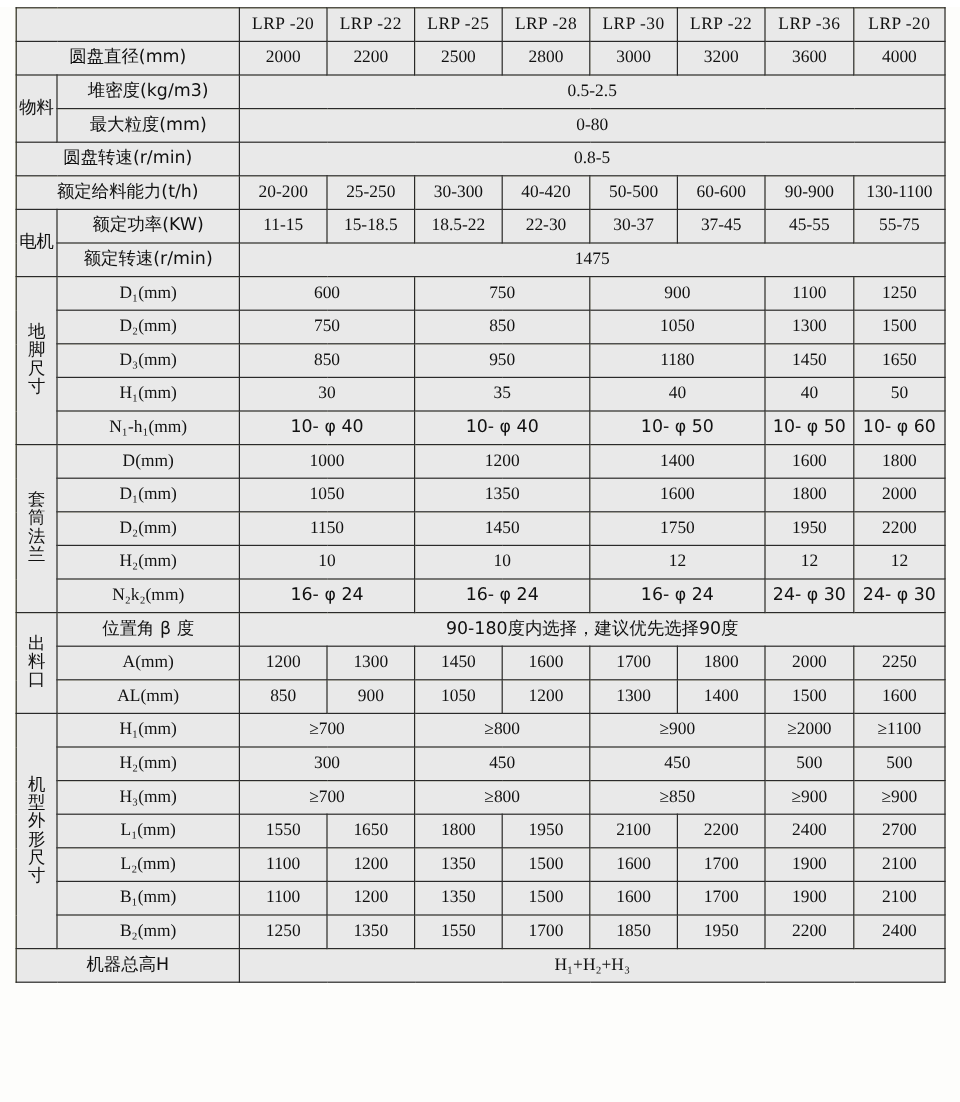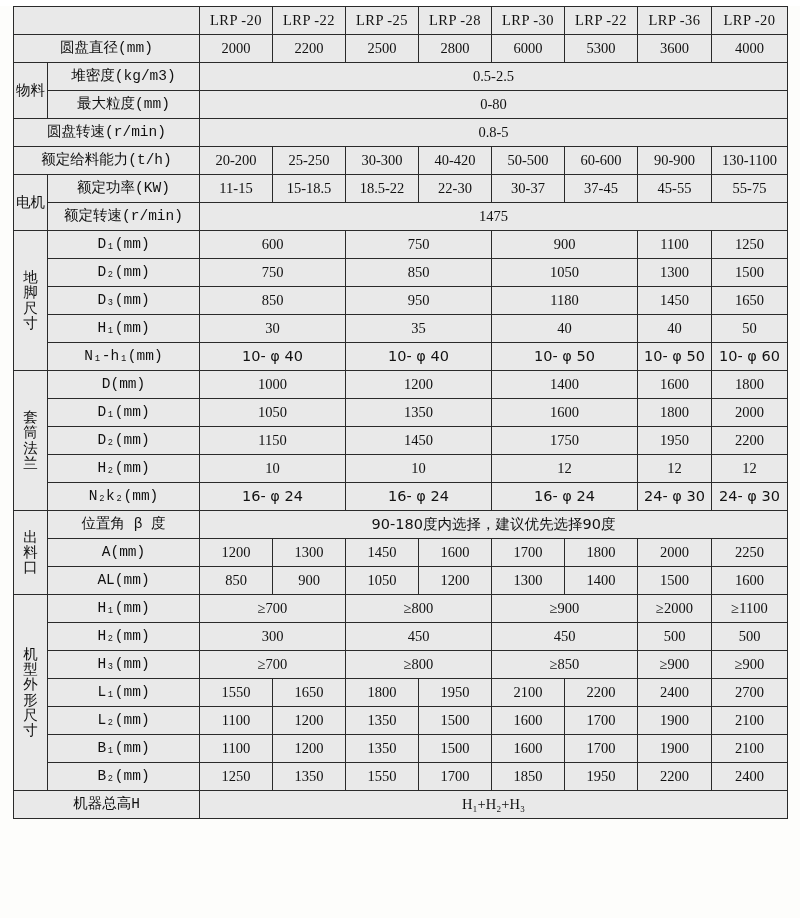--- a/index.html
+++ b/index.html
@@ -43,21 +43,20 @@
     font-size: 15px;
     letter-spacing: 0px;
     line-height: 1.12;
   }
   td.group span {
     display: block;
   }
   td.rowlabel {
     font-size: 15px;
     background: #e9e9e9;
-    font-family: Liberation Mono, monospace;
   }
   td.head {
     font-size: 15.5px;
     font-weight: normal;
     letter-spacing: 0.5px;
   }
   td.model {
     font-size: 15px;
     letter-spacing: 0.4px;
   }
@@ -105,22 +104,22 @@
       <td class="model">LRP -36</td>
       <td class="model">LRP -20</td>
     </tr>
 
     <tr>
       <td class="rowlabel cn" colspan="2">圆盘直径(mm)</td>
       <td class="num">2000</td>
       <td class="num">2200</td>
       <td class="num">2500</td>
       <td class="num">2800</td>
-      <td class="num">6000</td>
-      <td class="num">5300</td>
+      <td class="num">3000</td>
+      <td class="num">3200</td>
       <td class="num">3600</td>
       <td class="num">4000</td>
     </tr>
 
     <tr>
       <td class="group cn" rowspan="2">
             <span>物料</span>
           </td>
       <td class="rowlabel cn">堆密度(kg/m3)</td>
       <td class="wide" colspan="8">0.5-2.5</td>

